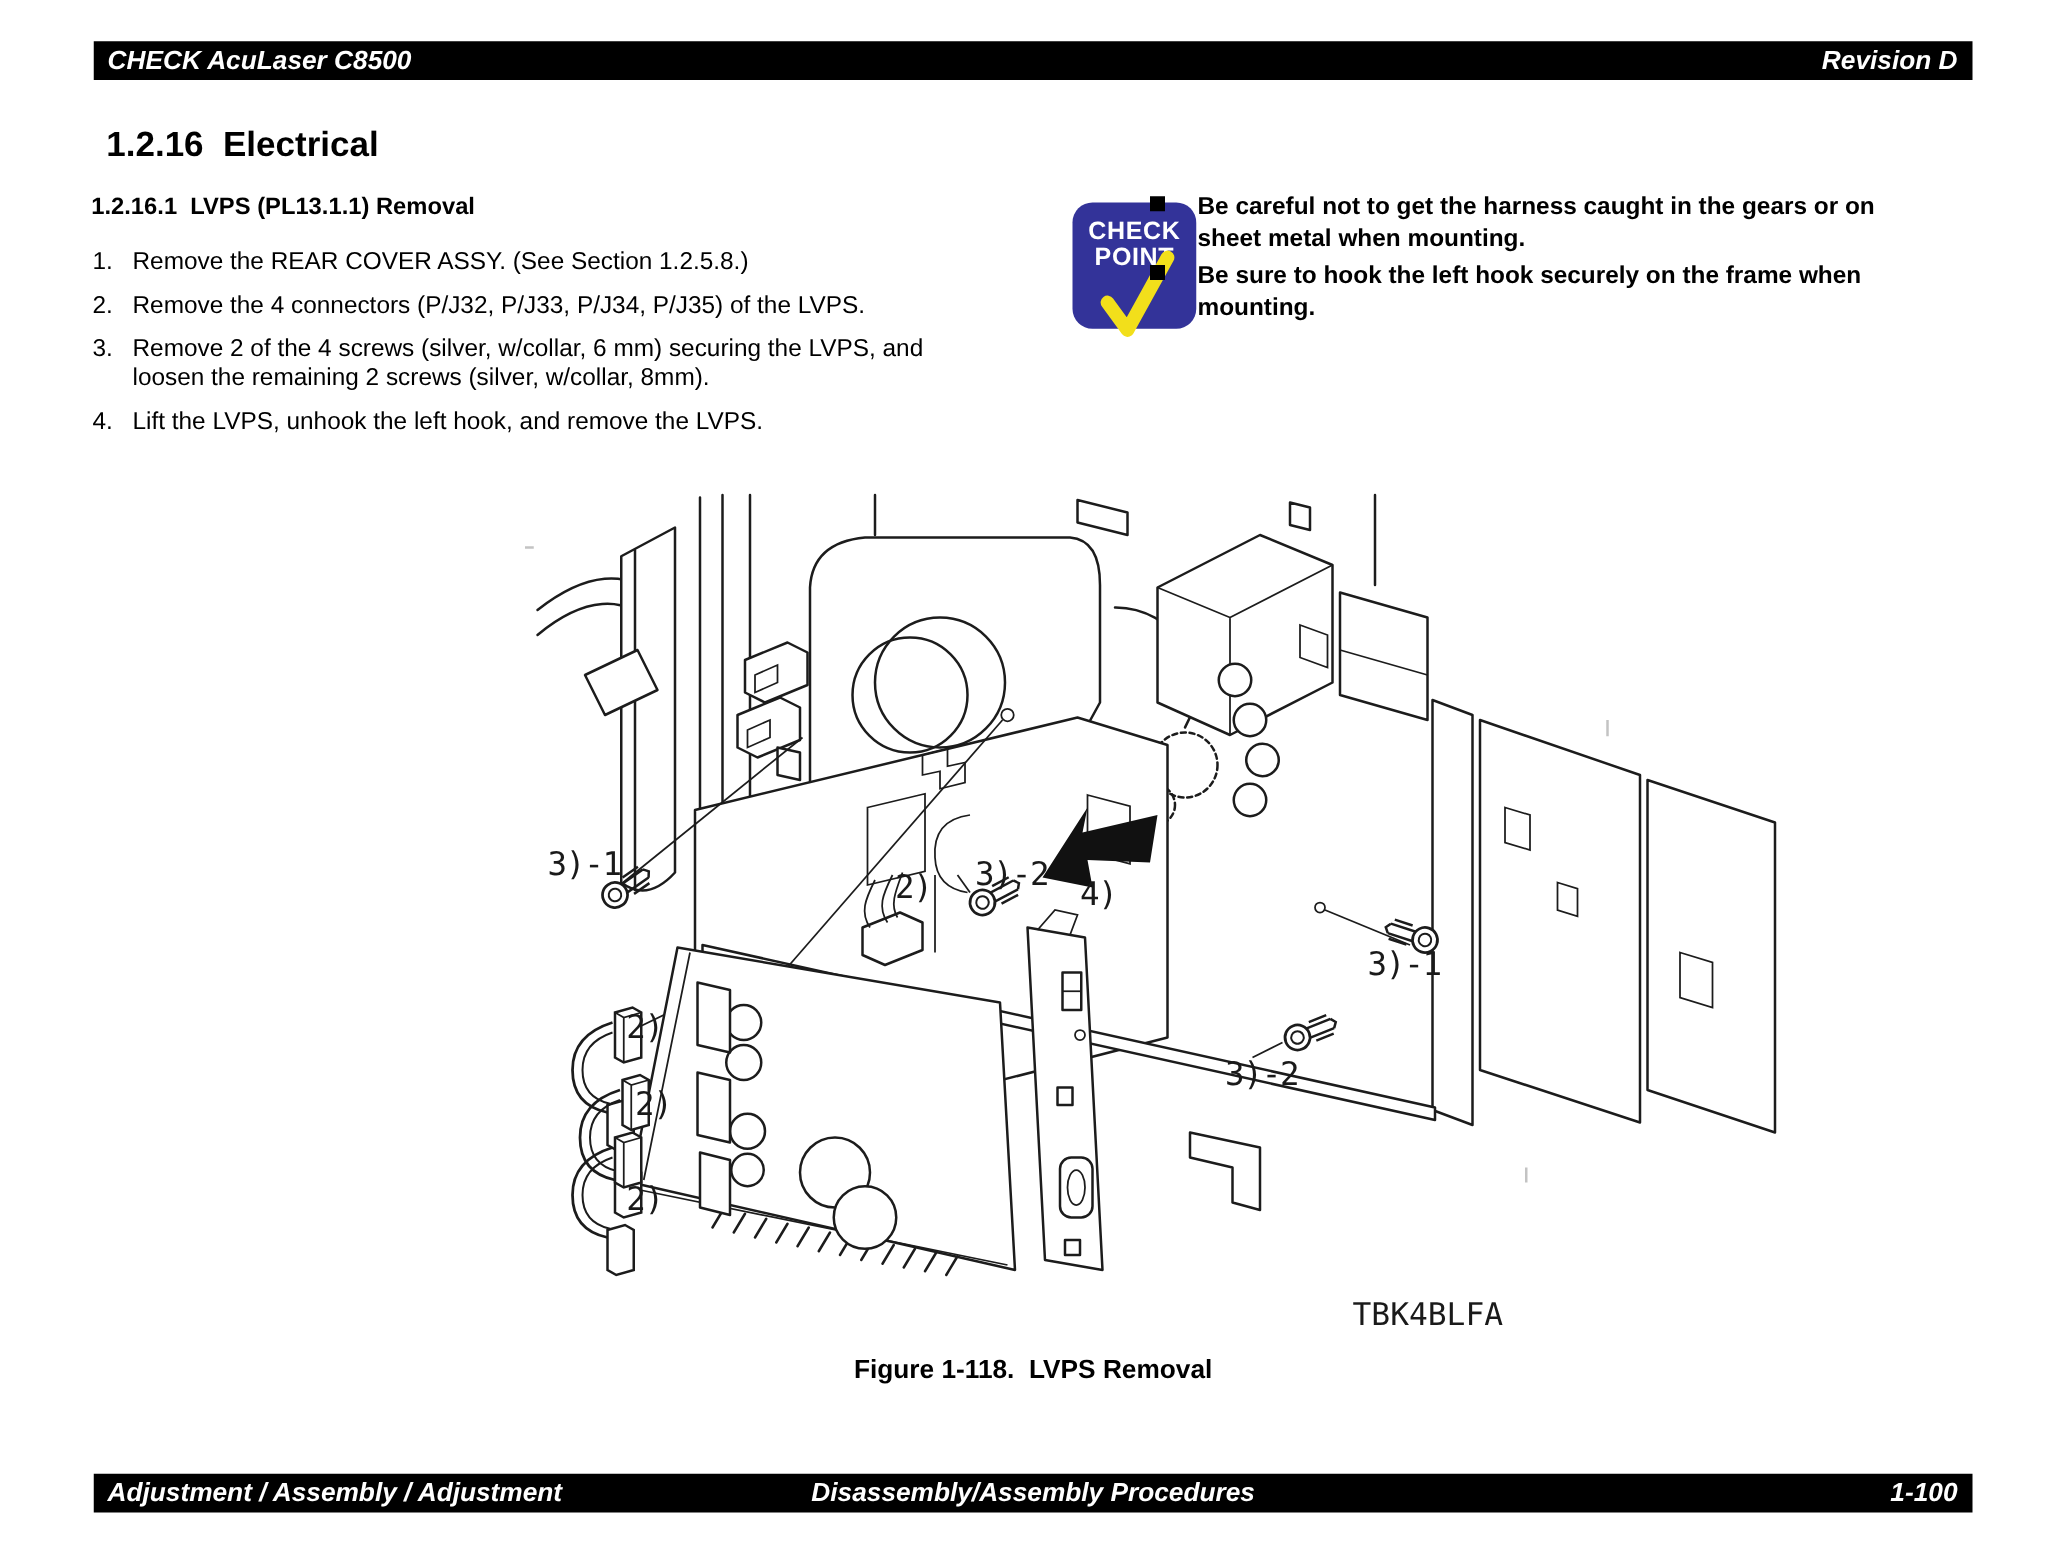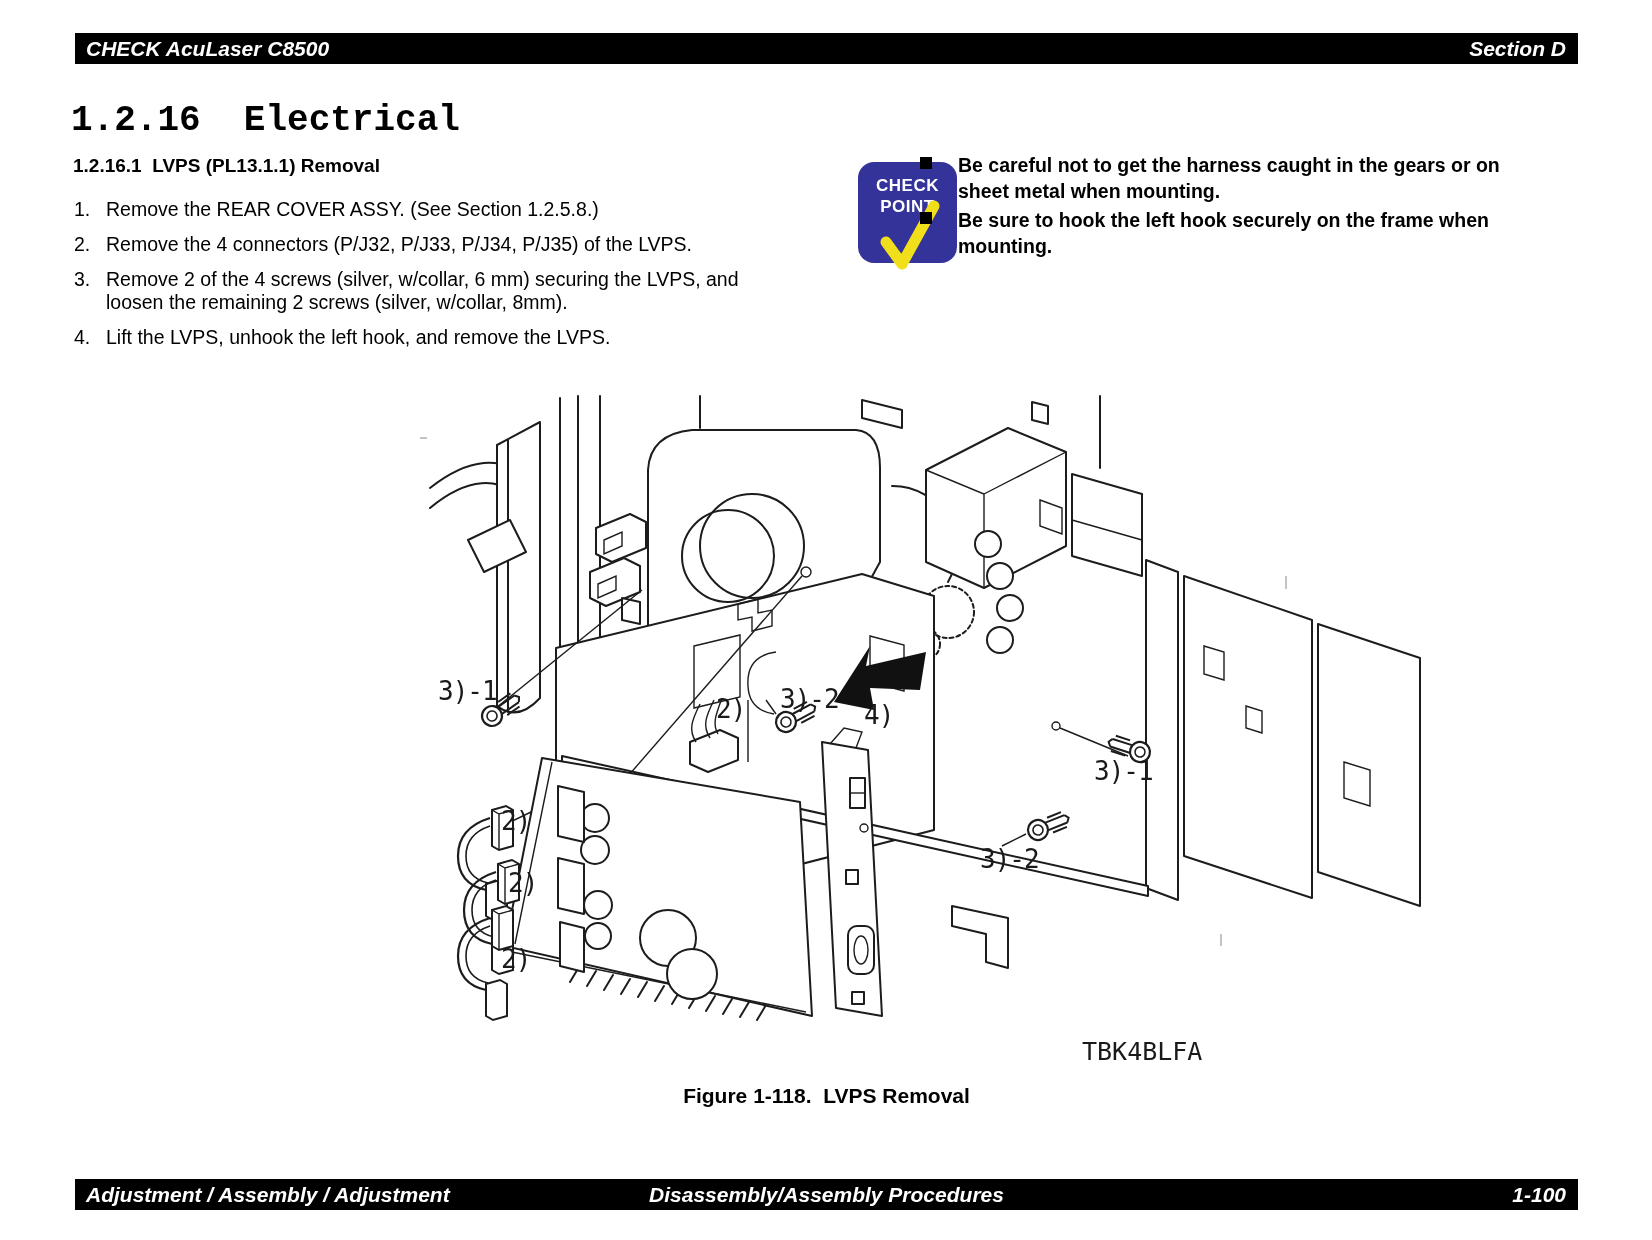--- a/index.html
+++ b/index.html
@@ -10,39 +10,39 @@
   .bar{
     position:absolute;left:75px;width:1503px;height:31px;background:#000;
     color:#fff;font-style:italic;font-weight:bold;font-size:21px;line-height:31px;
   }
   #header-bar{top:33px;}
   #footer-bar{top:1179px;}
   .bar .left{position:absolute;left:11px;top:0;}
   .bar .center{position:absolute;left:0;right:0;top:0;text-align:center;}
   .bar .right{position:absolute;right:12px;top:0;}
   #section-title{
-    position:absolute;left:71px;top:100px;font-size:36px;font-weight:bold;white-space:pre-wrap;font-family:Liberation Mono, monospace;
+    position:absolute;left:85px;top:100px;font-size:28px;font-weight:bold;white-space:pre-wrap;
   }
   #subsection-title{
     position:absolute;left:73px;top:155px;font-size:19px;font-weight:bold;white-space:pre-wrap;
   }
   #steps{
     position:absolute;left:74px;top:198px;width:700px;font-size:19.5px;line-height:23px;
   }
   .step{position:relative;margin-bottom:12px;}
   .step .num{position:absolute;left:0;top:0;}
   .step .txt{display:block;margin-left:32px;width:680px;}
   #checkpoint{position:absolute;left:858px;top:152px;}
   #cp-badge{
     position:absolute;left:0;top:10px;width:99px;height:101px;border-radius:16px;
     text-align:center;
   }
   #cp-badge .l1{margin-top:13px;}
   #cp-badge .l1,#cp-badge .l2{
-    color:#fff;font-weight:bold;font-size:17px;line-height:21px;letter-spacing:0.5px;
+    color:#fff;font-weight:bold;font-size:20px;line-height:21px;letter-spacing:0.5px;
   }
   #cp-check{position:absolute;left:14px;top:36px;}
   #cp-notes{position:absolute;left:62px;top:0;width:600px;}
   .note{position:relative;margin-bottom:3px;}
   .note .sq{
     position:absolute;left:0;top:5px;width:12px;height:12px;background:#000;display:block;
   }
   .note .ntxt{
     display:block;margin-left:38px;width:565px;font-weight:bold;font-size:19.5px;line-height:26px;
   }
@@ -61,21 +61,21 @@
   }
   svg text.code{
     font-family:"DejaVu Sans Mono", monospace;font-size:25px;letter-spacing:0px;fill:#1a1a1a;
   }
 </style>
 </head>
 <body>
 
 <div class="bar" id="header-bar">
   <span class="left">CHECK AcuLaser C8500</span>
-  <span class="right">Section D</span>
+  <span class="right">Revision D</span>
 </div>
 
 <div id="section-title">1.2.16  Electrical</div>
 <div id="subsection-title">1.2.16.1  LVPS (PL13.1.1) Removal</div>
 
 <div id="steps">
   <div class="step">
     <span class="num">1.</span>
     <span class="txt">Remove the REAR COVER ASSY. (See Section 1.2.5.8.)</span>
   </div>

